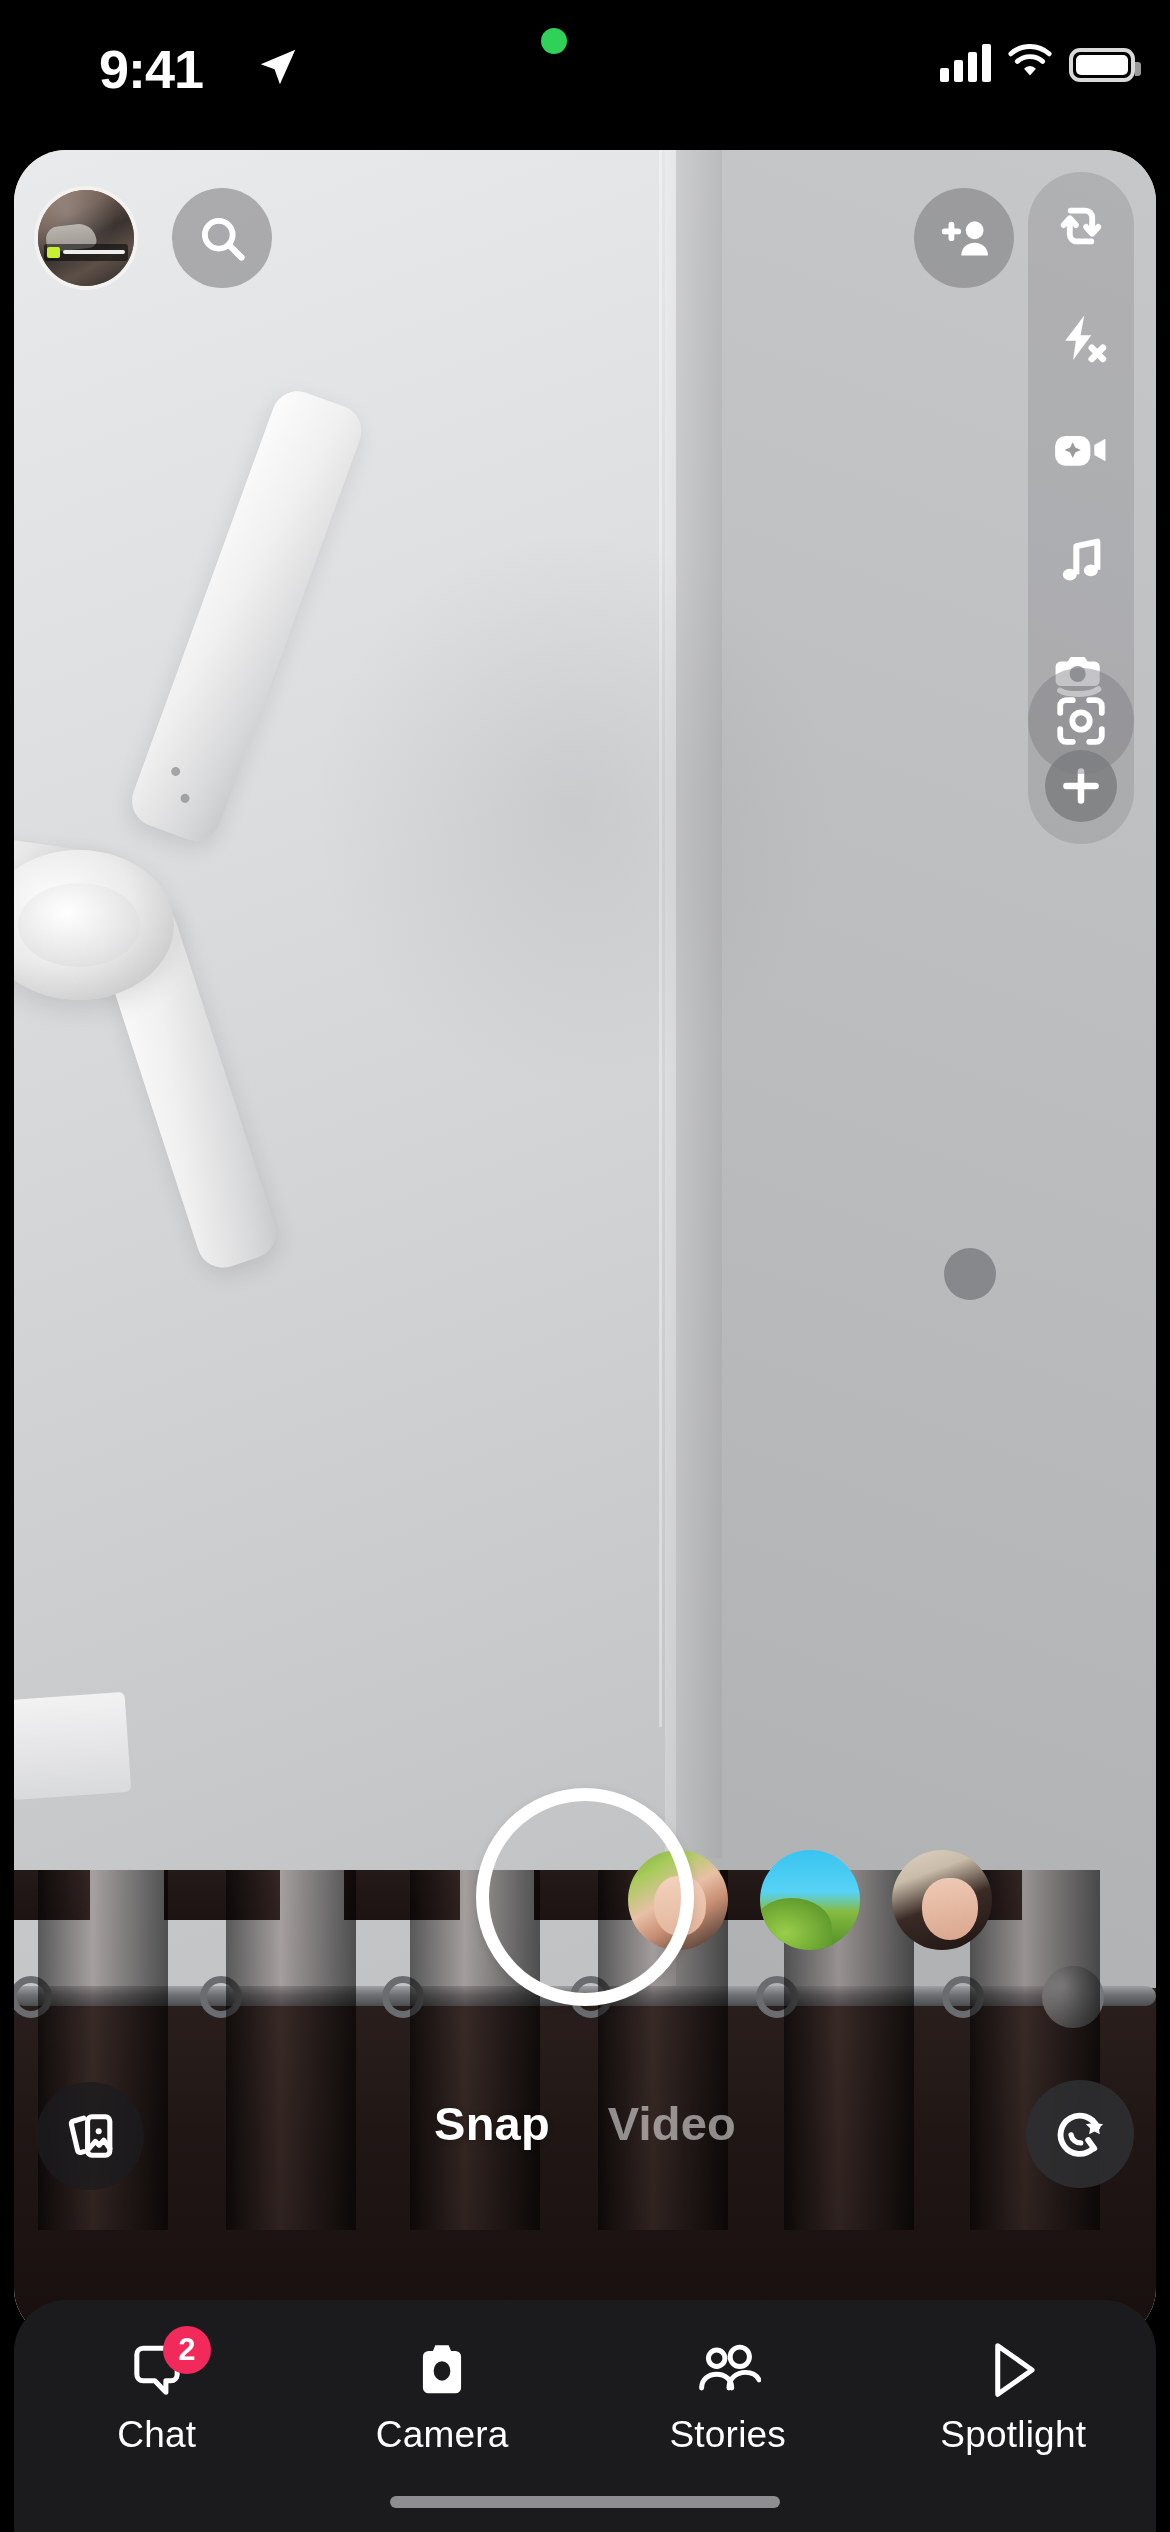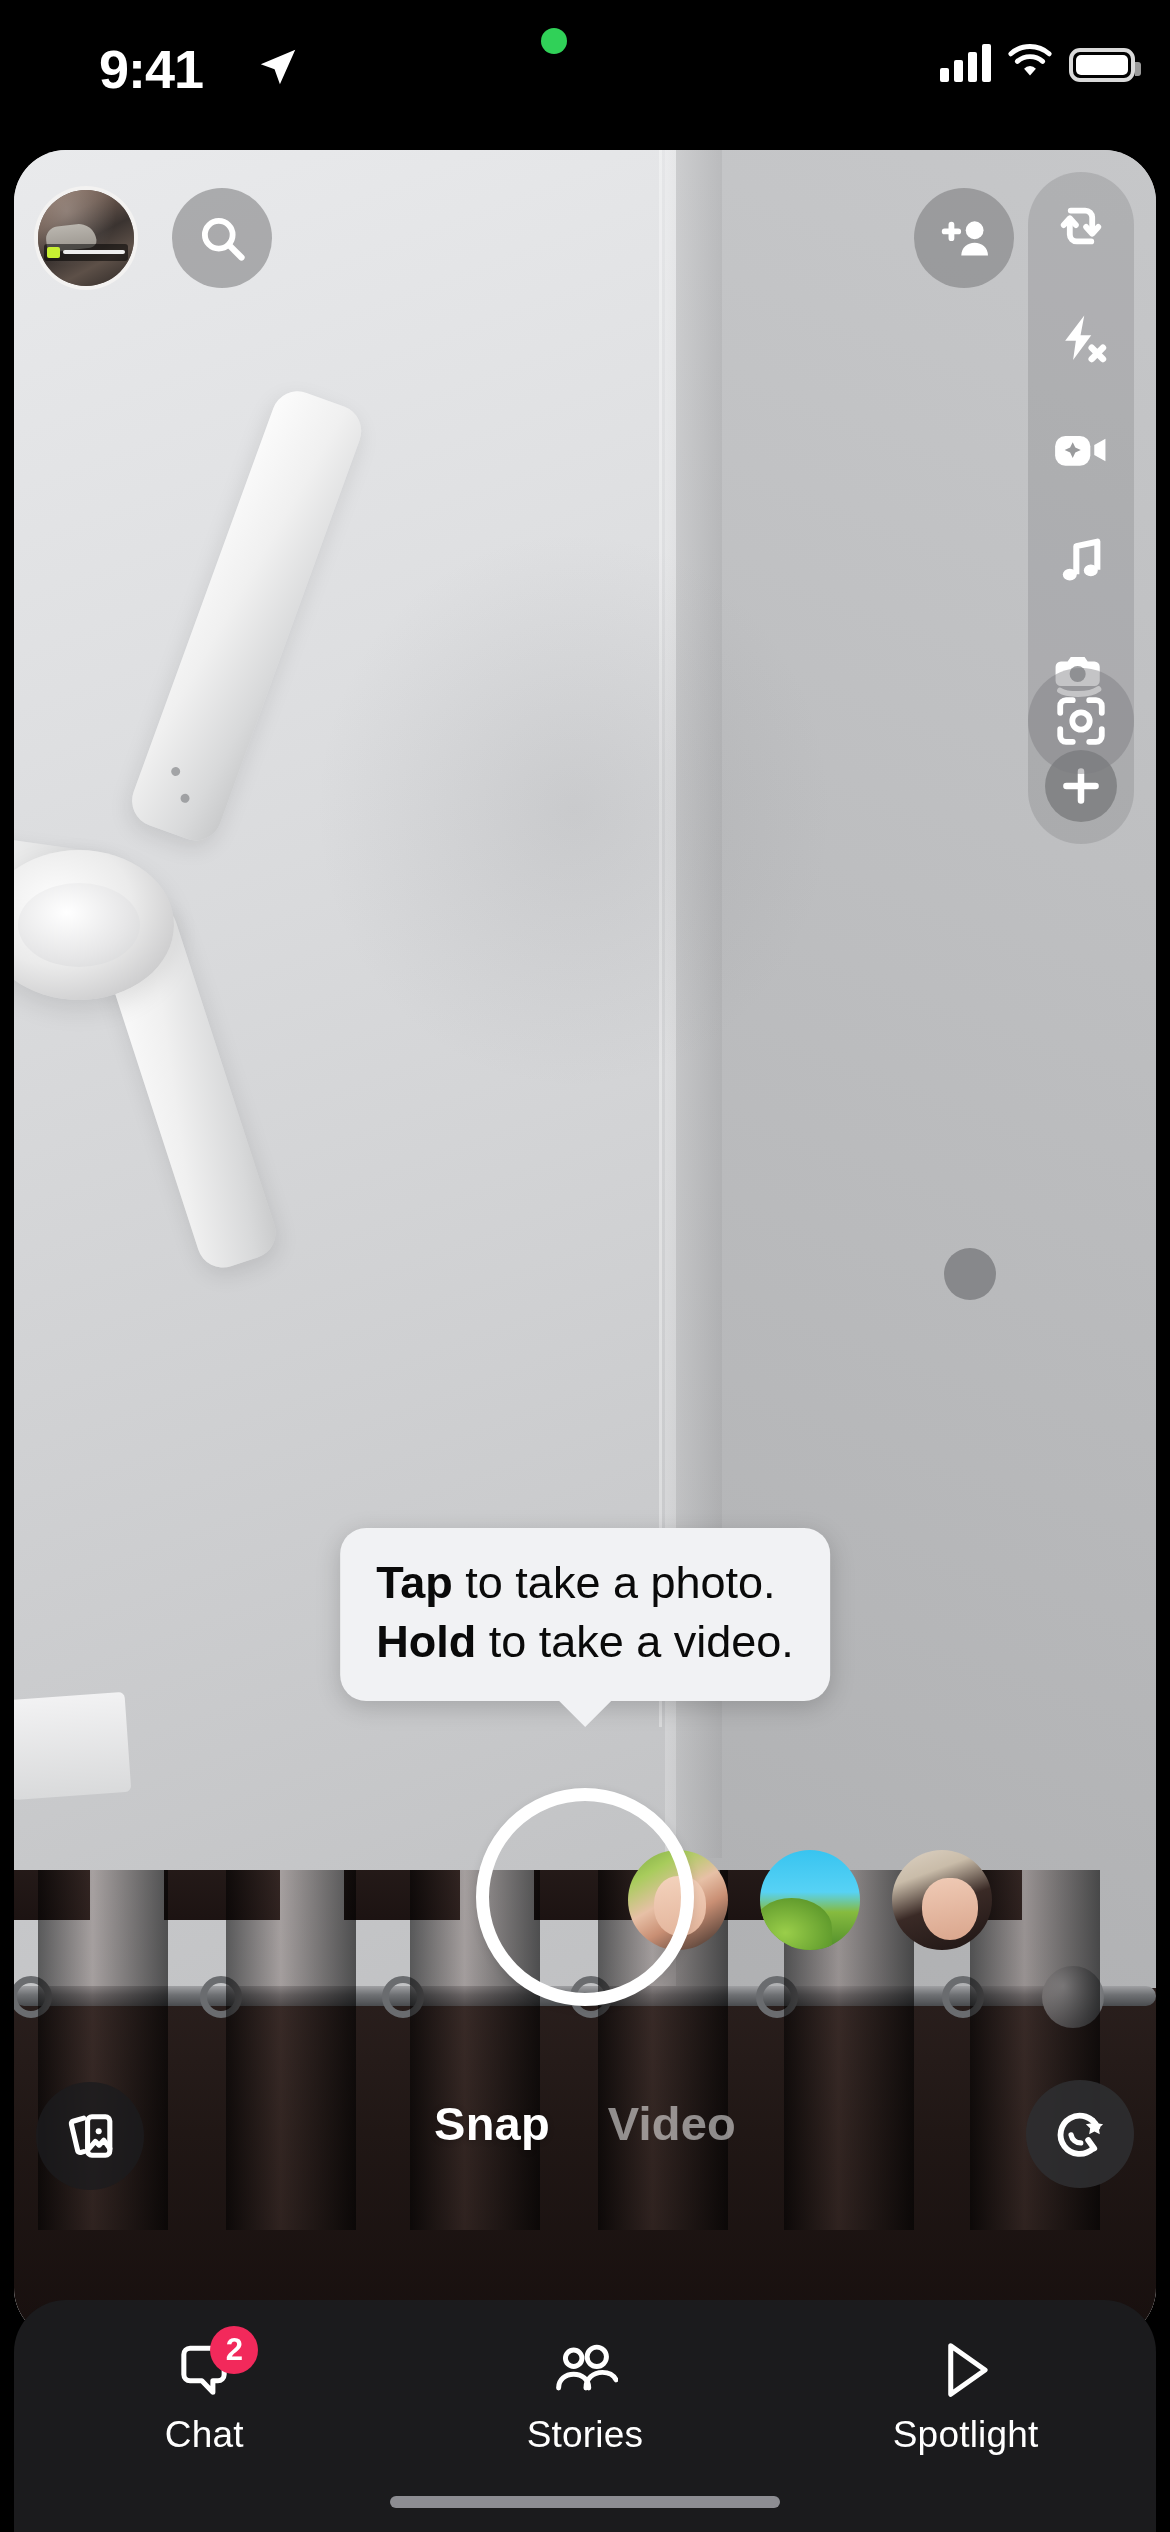--- a/index.html
+++ b/index.html
@@ -419,25 +419,20 @@
     <div class="scan-btn">
       <svg width="58" height="58" viewBox="0 0 24 24">
         <path d="M3.4 8.6V5.8a2.4 2.4 0 0 1 2.4-2.4h2.8" stroke="#fff" stroke-width="2.4" fill="none" stroke-linecap="round"></path>
         <path d="M15.4 3.4h2.8a2.4 2.4 0 0 1 2.4 2.4v2.8" stroke="#fff" stroke-width="2.4" fill="none" stroke-linecap="round"></path>
         <path d="M20.6 15.4v2.8a2.4 2.4 0 0 1-2.4 2.4h-2.8" stroke="#fff" stroke-width="2.4" fill="none" stroke-linecap="round"></path>
         <path d="M8.6 20.6H5.8a2.4 2.4 0 0 1-2.4-2.4v-2.8" stroke="#fff" stroke-width="2.4" fill="none" stroke-linecap="round"></path>
         <circle cx="12" cy="12" r="3.6" stroke="#fff" stroke-width="2.4" fill="none"></circle>
       </svg>
     </div>
 
-    <div class="tooltip">
-      <p><b>Tap</b><span> to take a photo.</span></p>
-      <p><b>Hold</b><span> to take a video.</span></p>
-      <div class="tt-arrow"></div>
-    </div>
 
     <div class="shutter"></div>
     <div class="stories">
       <div class="story s1"></div>
       <div class="story s2"></div>
       <div class="story s3"></div>
     </div>
 
     <div class="modes">
       <div class="mode active">Snap</div>
@@ -468,20 +463,29 @@
     <div class="tab">
       <div class="tab-ico">
         <svg width="58" height="60" viewBox="0 0 24 25">
           <path d="M6.2 3.4h11.6a2.6 2.6 0 0 1 2.6 2.6v8.4a2.6 2.6 0 0 1-2.6 2.6h-2.1v4.8l-4.6-4.8H6.2a2.6 2.6 0 0 1-2.6-2.6V6a2.6 2.6 0 0 1 2.6-2.6z" stroke="#fff" stroke-width="2.1" fill="none" stroke-linejoin="round"></path>
         </svg>
         <div class="badge">2</div>
       </div>
       <div class="tab-lbl">Chat</div>
     </div>
 
+    <div class="tab">
+      <div class="tab-ico">
+        <svg width="58" height="62" viewBox="0 0 24 26">
+          <path d="M9.2 2.6h5.6l1 2.4h1.8a2.4 2.4 0 0 1 2.4 2.4v13a2.4 2.4 0 0 1-2.4 2.4H6.4A2.4 2.4 0 0 1 4 20.4v-13A2.4 2.4 0 0 1 6.4 5h1.8z" fill="#fff"></path>
+          <ellipse cx="12" cy="13.4" rx="3.5" ry="4.1" fill="#1b1b1d"></ellipse>
+        </svg>
+      </div>
+      <div class="tab-lbl">Camera</div>
+    </div>
 
     <div class="tab">
       <div class="tab-ico">
         <svg width="66" height="58" viewBox="0 0 28 24">
           <circle cx="9.2" cy="7" r="3.5" stroke="#fff" stroke-width="2.1" fill="none"></circle>
           <circle cx="19" cy="6.4" r="4.1" stroke="#fff" stroke-width="2.1" fill="none"></circle>
           <path d="M2.8 19.6c0-3.6 2.9-5.8 6.4-5.8s6.4 2.2 6.4 5.8" stroke="#fff" stroke-width="2.1" fill="none" stroke-linecap="round"></path>
           <path d="M14.4 19.6c0-4.1 3.2-6.6 7-6.6 2.6 0 4.8 1.2 5.8 3.2" stroke="#fff" stroke-width="2.1" fill="none" stroke-linecap="round"></path>
         </svg>
       </div>

